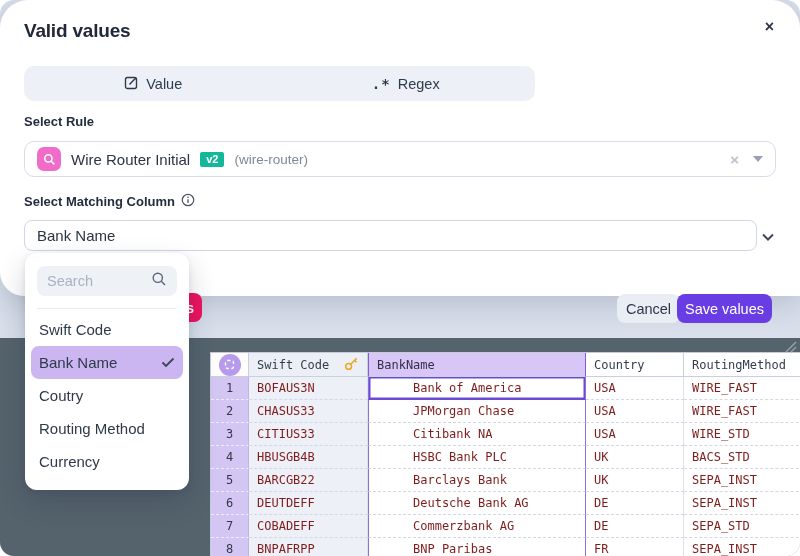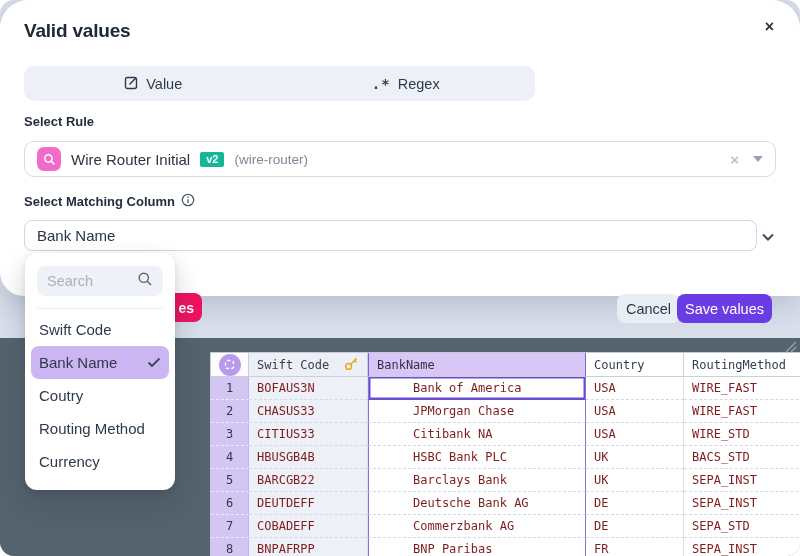--- a/index.html
+++ b/index.html
@@ -67,21 +67,21 @@
             border-radius:8px;font-size:14px;font-weight:600;text-align:right;padding:0 8px 0 0;z-index:12;
             font-family:"Liberation Sans",sans-serif;cursor:pointer;}
   .cancel-btn{position:absolute;left:617px;top:294px;width:63px;height:29px;background:#e9edf4;color:#2c3848;border:none;
               border-radius:8px;font-size:14.5px;font-family:"Liberation Sans",sans-serif;cursor:pointer;}
   .save-btn{position:absolute;left:677px;top:294px;width:95px;height:29px;background:#6a3ce4;color:#fff;border:none;
             border-radius:8px;font-size:14.5px;font-weight:500;font-family:"Liberation Sans",sans-serif;cursor:pointer;}
 
   .resize-mark{position:absolute;left:784px;top:339px;z-index:11;}
 
   
-  .dropdown{position:absolute;left:25px;top:253px;width:150px;height:237px;background:#fff;border-radius:12px;
+  .dropdown{position:absolute;left:25px;top:253px;width:164px;height:237px;background:#fff;border-radius:12px;
             box-shadow:0 12px 28px rgba(25,35,60,.20), 0 2px 6px rgba(25,35,60,.10);z-index:50;padding:13px 0 8px;}
   .search-box{margin:0 12px;height:30px;background:#eef1f6;border-radius:8px;display:flex;align-items:center;
               justify-content:space-between;padding:0 10px;cursor:text;}
   .search-ph{font-size:14.5px;color:#a9b2c0;}
   .dd-divider{border-top:1px solid #e9edf3;margin:12px 12px 4px;}
   .opts{padding:0 6px;}
   .opt{height:33px;display:flex;align-items:center;justify-content:space-between;padding:0 8px;
        font-size:15px;color:#2e3a49;border-radius:8px;cursor:pointer;}
   .opt.sel{background:#cbb6f2;}
 </style>

